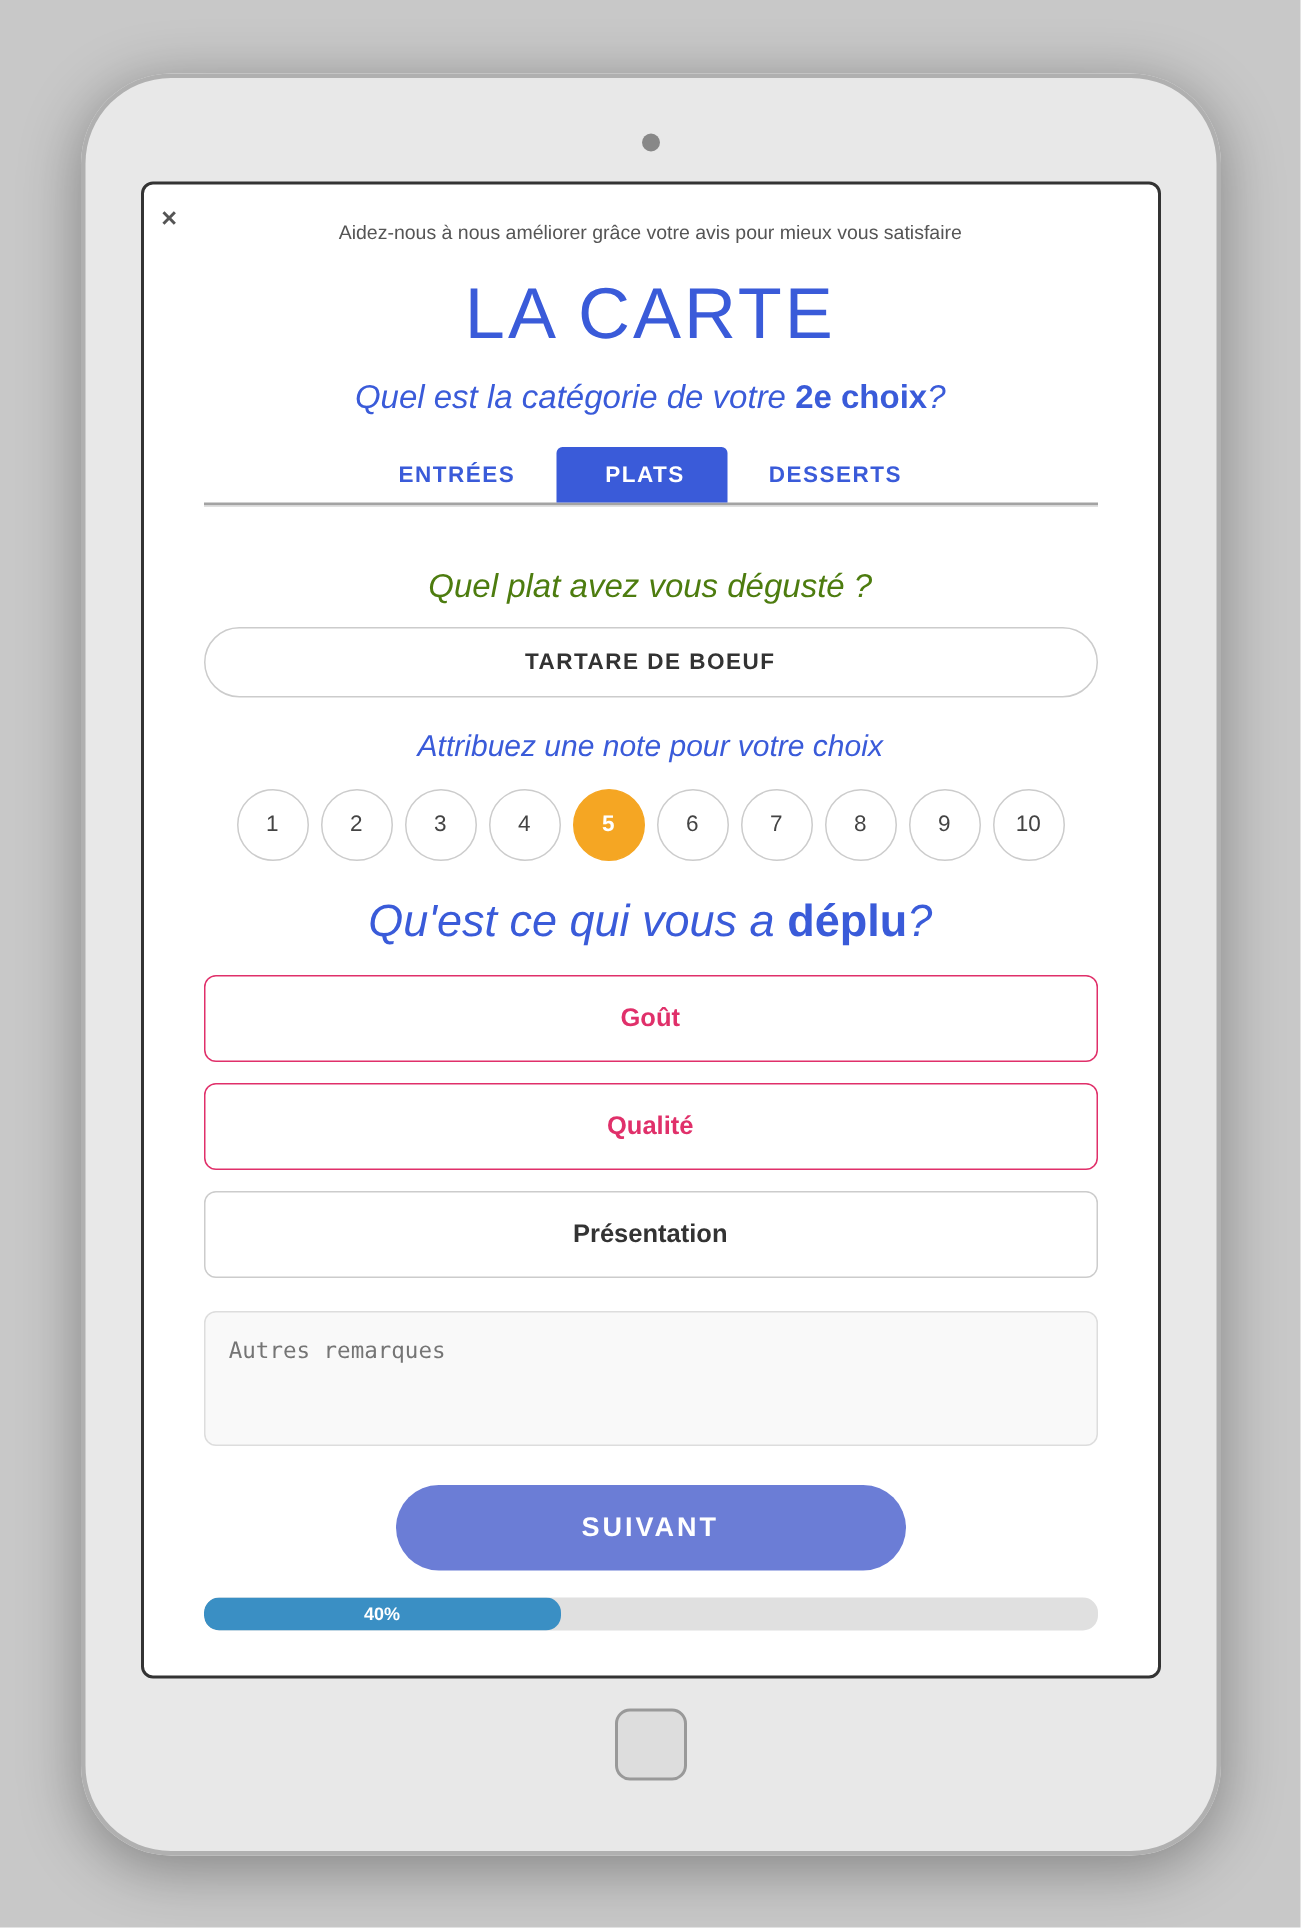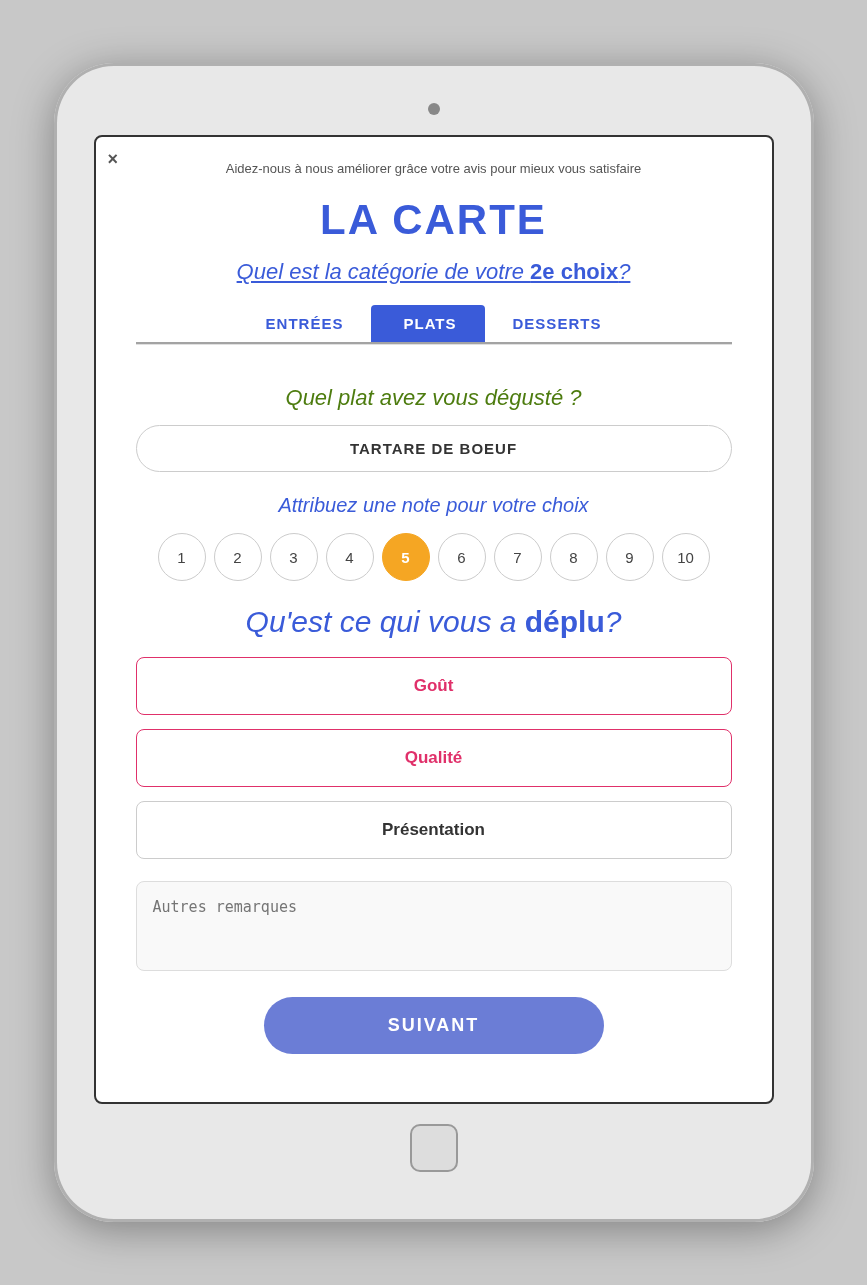--- a/index.html
+++ b/index.html
@@ -70,35 +70,34 @@
 
     .subtitle-text {
       font-size: 13px;
       color: #555;
       text-align: center;
       margin-top: 4px;
       margin-bottom: 20px;
     }
 
     .page-title {
-      font-size: 42px;
-      font-weight: 700;
+      font-size: 48px;
+      font-weight: 400;
       color: #3a5bd9;
       text-align: center;
       margin-bottom: 15px;
       letter-spacing: 2px;
     }
 
     .question-text {
       font-size: 22px;
       color: #3a5bd9;
       text-align: center;
       margin-bottom: 20px;
       font-style: italic;
-      text-decoration: underline;
     }
 
     .question-text strong {
       font-style: normal;
       font-weight: 900;
     }
 
     .tabs-container {
       display: flex;
       gap: 0;
@@ -331,17 +330,22 @@
     <div class="options-grid">
       <button class="option-btn selected">Goût</button>
       <button class="option-btn selected">Qualité</button>
       <button class="option-btn">Présentation</button>
     </div>
 
     <textarea class="remarks-input" placeholder="Autres remarques" style=""></textarea>
 
     <button class="suivant-btn">SUIVANT</button>
 
+    <div class="progress-container">
+      <div class="progress-bar" style="width: 40%">
+        <span>40%</span>
+      </div>
+    </div>
 
   </div>
 
   <div class="tablet-home"></div>
 </div>
 
 </body></html>

